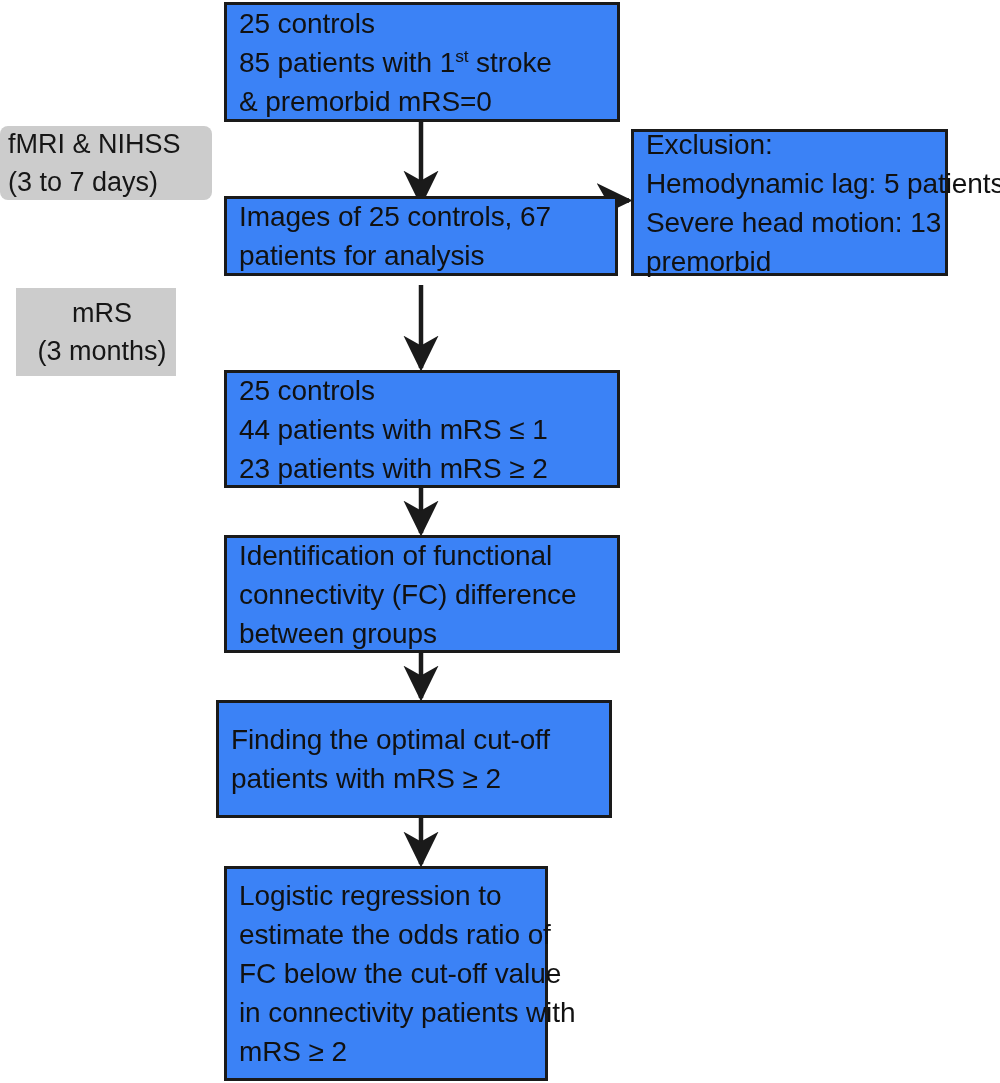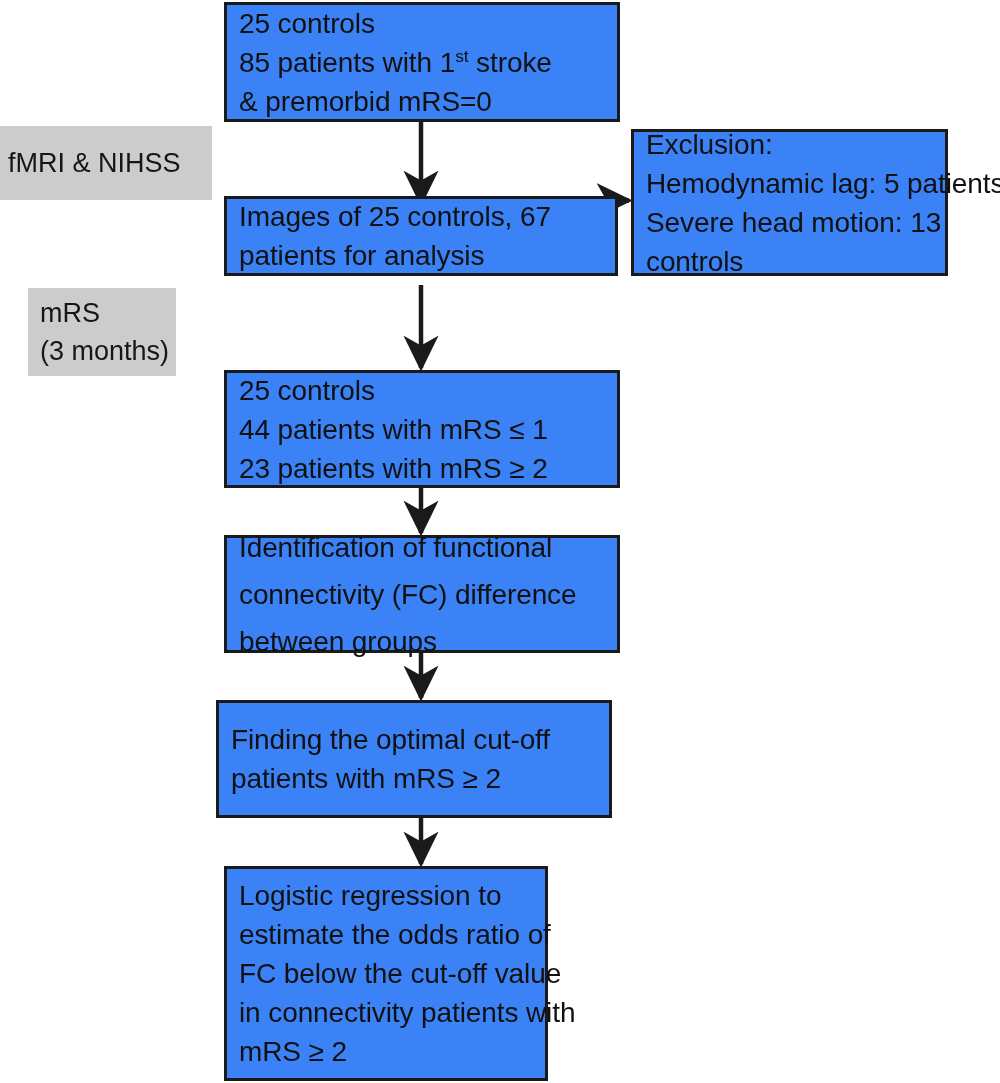--- a/index.html
+++ b/index.html
@@ -57,25 +57,25 @@
     top: 0;
     width: 1000px;
     height: 1083px;
     pointer-events: none;
   }
   
   #box-cohort        { left: 224px; top: 2px;    width: 396px; height: 120px; }
   #box-images        { left: 224px; top: 196px;  width: 394px; height: 80px;  }
   #box-exclusion     { left: 631px; top: 129px;  width: 317px; height: 147px; }
   #box-groups        { left: 224px; top: 370px;  width: 396px; height: 118px; }
-  #box-identify-fc   { left: 224px; top: 535px;  width: 396px; height: 118px; gap: 8px; }
+  #box-identify-fc   { left: 224px; top: 535px;  width: 396px; height: 118px; }
   #box-cutoff        { left: 216px; top: 700px;  width: 396px; height: 118px; }
   #box-logistic      { left: 224px; top: 866px;  width: 324px; height: 215px; }
-  #label-fmri        { left: 0px;   top: 126px;  width: 212px; height: 74px;  padding-left: 8px; }
-  #label-mrs         { left: 28px;  top: 288px;  width: 148px; height: 88px;  padding-left: 12px; }
+  #label-fmri        { left: 0px;   top: 126px;  width: 212px; height: 74px;  padding-left: 8px; border-radius: 8px; }
+  #label-mrs         { left: 16px;  top: 288px;  width: 160px; height: 88px;  padding-left: 12px; text-align: center; }
 </style>
 </head>
 <body>
 
 <div id="flowchart-root">
 
   <svg class="connectors" viewBox="0 0 1000 1083">
     <defs>
       <marker id="arrowhead" markerWidth="9" markerHeight="9" refX="7.2" refY="4.5" orient="auto" markerUnits="strokeWidth">
         <path d="M0,0.6 L8,4.5 L0,8.4 L2.2,4.5 Z" fill="#1a1a1a"></path>
@@ -90,20 +90,21 @@
 
     <line x1="421" y1="488" x2="421" y2="533" stroke="#1a1a1a" stroke-width="4.5" marker-end="url(#arrowhead)"></line>
 
     <line x1="421" y1="653" x2="421" y2="698" stroke="#1a1a1a" stroke-width="4.5" marker-end="url(#arrowhead)"></line>
 
     <line x1="421" y1="818" x2="421" y2="864" stroke="#1a1a1a" stroke-width="4.5" marker-end="url(#arrowhead)"></line>
   </svg>
 
   <div class="stage-label" id="label-fmri">
     <div class="stage-line">fMRI &amp; NIHSS</div>
+    <div class="stage-line">(3 to 7 days)</div>
   </div>
 
   <div class="stage-label" id="label-mrs">
     <div class="stage-line">mRS</div>
     <div class="stage-line">(3 months)</div>
   </div>
 
   <div class="node-box" id="box-cohort">
     <div class="node-line">25 controls</div>
     <div class="node-line"><span>85 patients with 1</span><span class="sup">st</span><span> stroke</span></div>
@@ -112,21 +113,21 @@
 
   <div class="node-box" id="box-images">
     <div class="node-line">Images of 25 controls, 67</div>
     <div class="node-line">patients for analysis</div>
   </div>
 
   <div class="node-box" id="box-exclusion">
     <div class="node-line">Exclusion:</div>
     <div class="node-line">Hemodynamic lag: 5 patients</div>
     <div class="node-line">Severe head motion: 13</div>
-    <div class="node-line">controls</div>
+    <div class="node-line">premorbid</div>
   </div>
 
   <div class="node-box" id="box-groups">
     <div class="node-line">25 controls</div>
     <div class="node-line">44 patients with mRS ≤ 1</div>
     <div class="node-line">23 patients with mRS ≥ 2</div>
   </div>
 
   <div class="node-box" id="box-identify-fc">
     <div class="node-line">Identification of functional</div>

